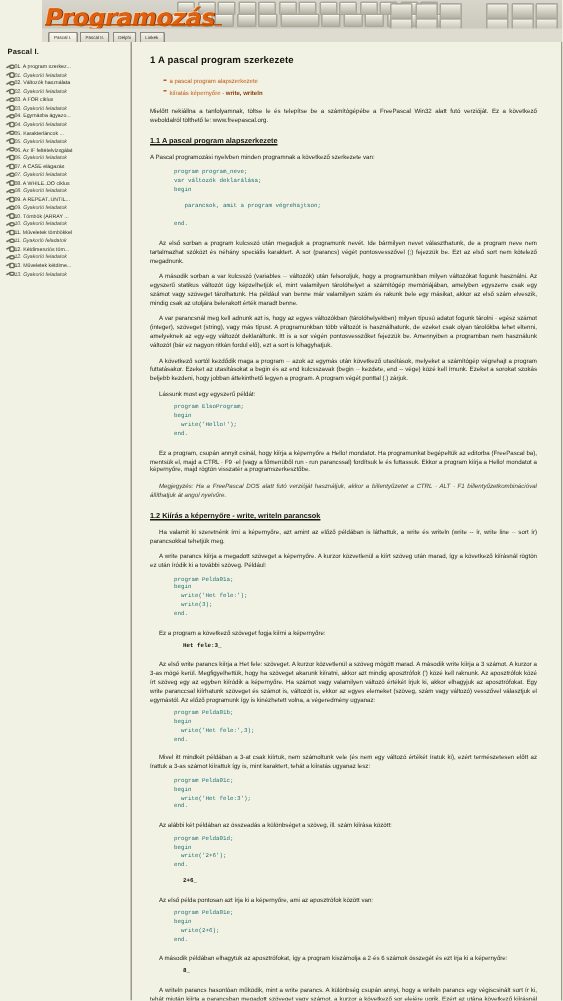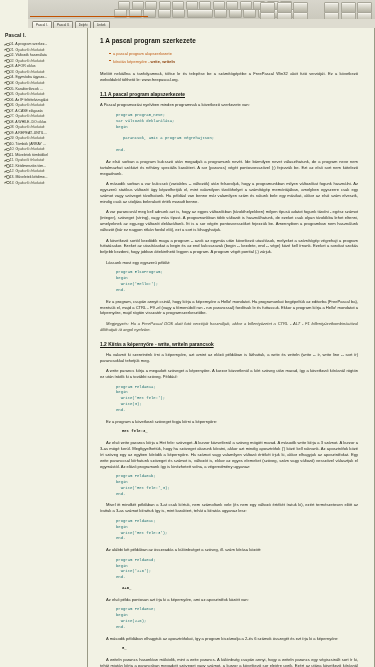--- a/index.html
+++ b/index.html
@@ -186,20 +186,21 @@
         <div class="key" style="width:13px;height:9px;"></div>
         <div class="key" style="width:13px;height:9px;"></div>
         <div class="key" style="width:13px;height:9px;"></div>
       </div>
       <div class="keyrow" style="left:296px;top:12px;">
         <div class="key" style="width:13px;height:9px;"></div>
         <div class="key" style="width:13px;height:9px;"></div>
         <div class="key" style="width:13px;height:9px;"></div>
       </div>
     </div>
+    <div class="logo">Programozás</div>
     <div class="logo-underline"></div>
 
     <div class="tabbar">
       <div class="tab active">Pascal I.</div>
       <div class="tab">Pascal II.</div>
       <div class="tab">Delphi</div>
       <div class="tab">Linkek</div>
     </div>
   </div>
 

